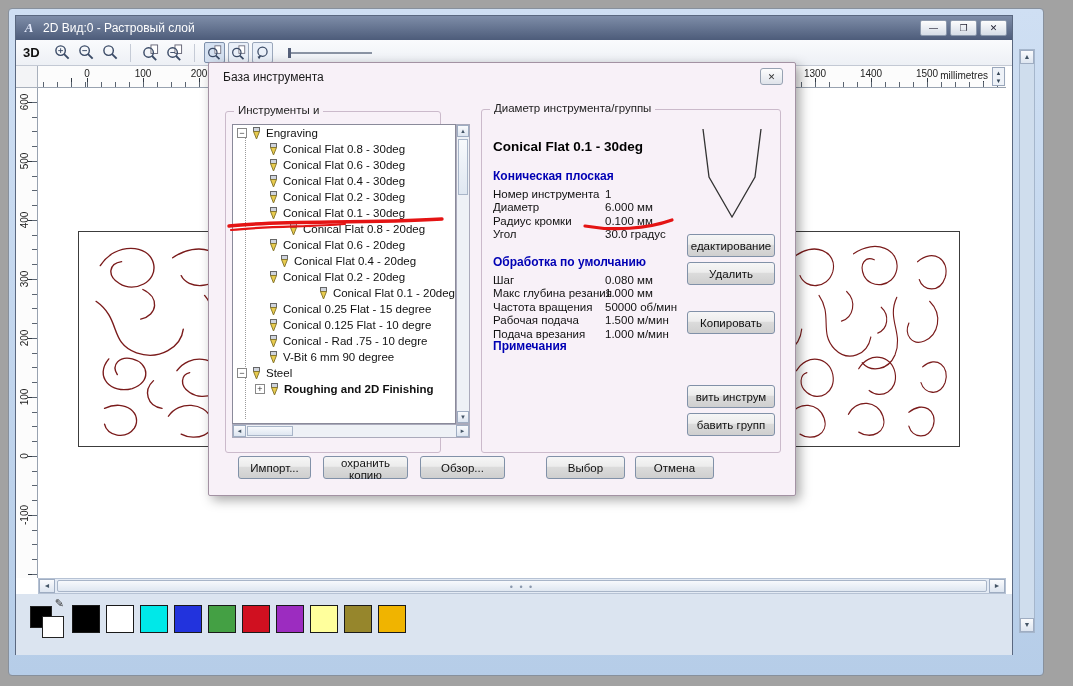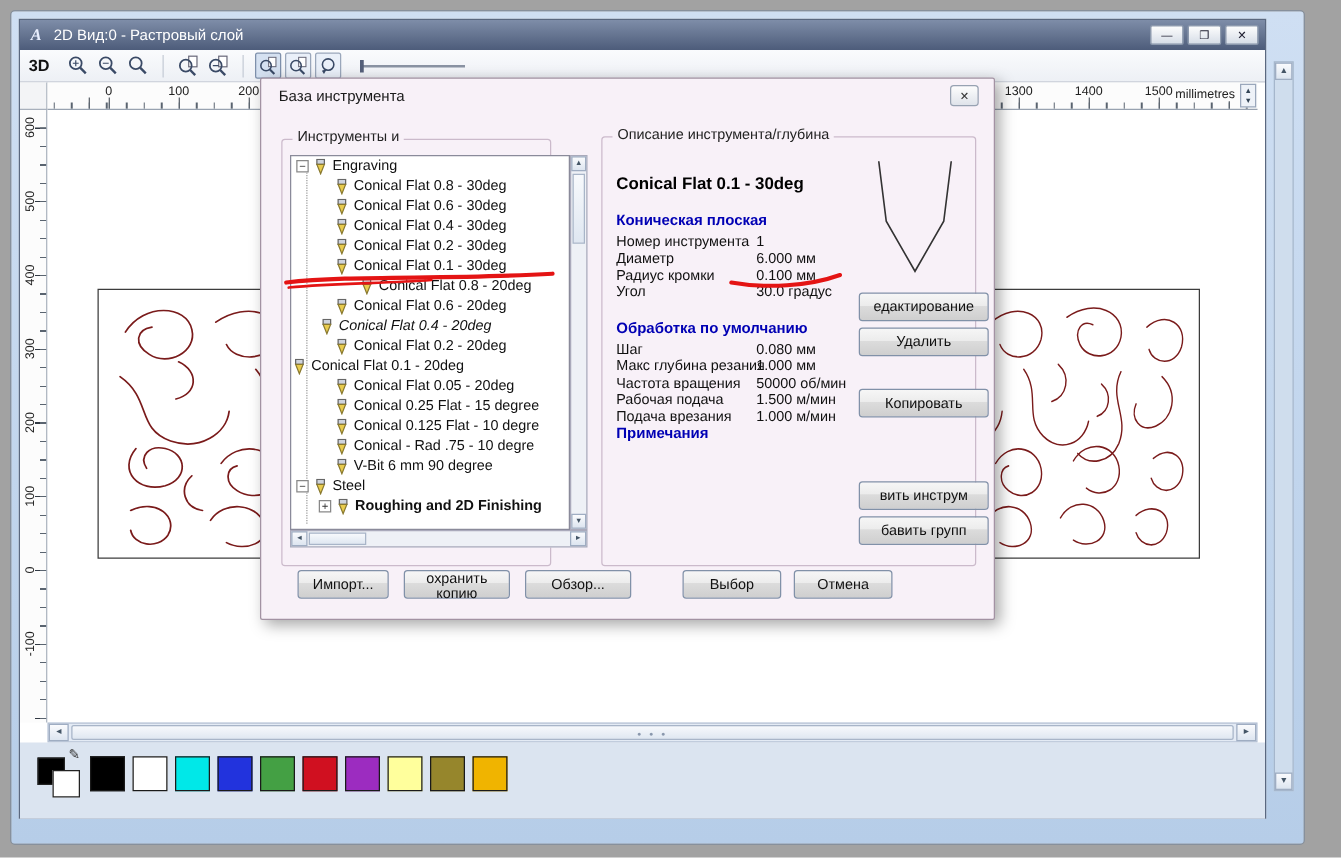--- a/index.html
+++ b/index.html
@@ -116,21 +116,21 @@
   #type-label { left:284px; top:106px; }
   #defaults-label { left:284px; top:192px; }
   #notes-label { left:284px; top:276px; }
   .frows { position:absolute; left:284px; width:272px; }
   #f1 { top:124px; } #f2 { top:210px; }
   .frow { display:flex; height:13.5px; align-items:center; font-size:11.5px; white-space:nowrap; }
   .flabel { width:112px; flex:none; }
 
   .win-btn { position:absolute; background:linear-gradient(#f6f6f6,#ececec 45%,#dcdcdc 46%,#cfcfcf);
              border:1px solid #8191a8; border-radius:3px; font-size:11.5px; color:#111; }
-  .side { left:478px; width:104px; height:23px; }
+  .side { left:478px; width:88px; height:23px; }
   .bottomb { top:393px; height:23px; }
   .annot { position:absolute; left:0; top:0; width:588px; height:434px; pointer-events:none; z-index:6; }
   .hidden-defs { position:absolute; width:0; height:0; overflow:hidden; }
 </style>
 </head>
 <body>
 
 <svg class="hidden-defs" aria-hidden="true">
   <defs>
     <symbol id="cutter" viewBox="0 0 13 13">
@@ -382,43 +382,37 @@
             <use href="#cutter"></use>
           </svg>
           <span class="tlabel">Conical Flat 0.8 - 20deg</span>
         </div>
         <div class="trow" style="padding-left: 34px;">
           <svg class="cut" viewBox="0 0 13 13">
             <use href="#cutter"></use>
           </svg>
           <span class="tlabel">Conical Flat 0.6 - 20deg</span>
         </div>
-        <div class="trow" style="padding-left: 22px; font-style: italic;">
+        <div class="trow" style="padding-left: 45px;">
           <svg class="cut" viewBox="0 0 13 13">
             <use href="#cutter"></use>
           </svg>
           <span class="tlabel">Conical Flat 0.4 - 20deg</span>
         </div>
         <div class="trow" style="padding-left: 34px;">
           <svg class="cut" viewBox="0 0 13 13">
             <use href="#cutter"></use>
           </svg>
           <span class="tlabel">Conical Flat 0.2 - 20deg</span>
         </div>
-        <div class="trow" style="">
+        <div class="trow" style=" justify-content: flex-end;">
           <svg class="cut" viewBox="0 0 13 13">
             <use href="#cutter"></use>
           </svg>
           <span class="tlabel">Conical Flat 0.1 - 20deg</span>
-        </div>
-        <div class="trow" style="padding-left: 34px;">
-          <svg class="cut" viewBox="0 0 13 13">
-            <use href="#cutter"></use>
-          </svg>
-          <span class="tlabel">Conical Flat 0.05 - 20deg</span>
         </div>
         <div class="trow" style="padding-left: 34px;">
           <svg class="cut" viewBox="0 0 13 13">
             <use href="#cutter"></use>
           </svg>
           <span class="tlabel">Conical 0.25 Flat - 15 degree</span>
         </div>
         <div class="trow" style="padding-left: 34px;">
           <svg class="cut" viewBox="0 0 13 13">
             <use href="#cutter"></use>
@@ -459,21 +453,21 @@
     </div>
     <div class="hsb">
       <button class="sarrow">◄</button>
       <div class="thumb"></div>
       <span class="space"></span>
       <button class="sarrow">►</button>
     </div>
   </div>
 
   <div class="groupbox" id="desc-gb">
-    <span class="gb-label">Описание инструмента/глубина</span>
+    <span class="gb-label">Диаметр инструмента/группы</span>
   </div>
 
   <div class="desc-title">Conical Flat 0.1 - 30deg</div>
 
   <svg class="tooldrawing" viewBox="0 0 70 96">
     <polyline points="6,2 12,50 35,90 58,50 64,2" fill="none" stroke="#333" stroke-width="1.3"></polyline>
   </svg>
 
   <div class="blue" id="type-label">Коническая плоская</div>
   <div class="frows" id="f1">

